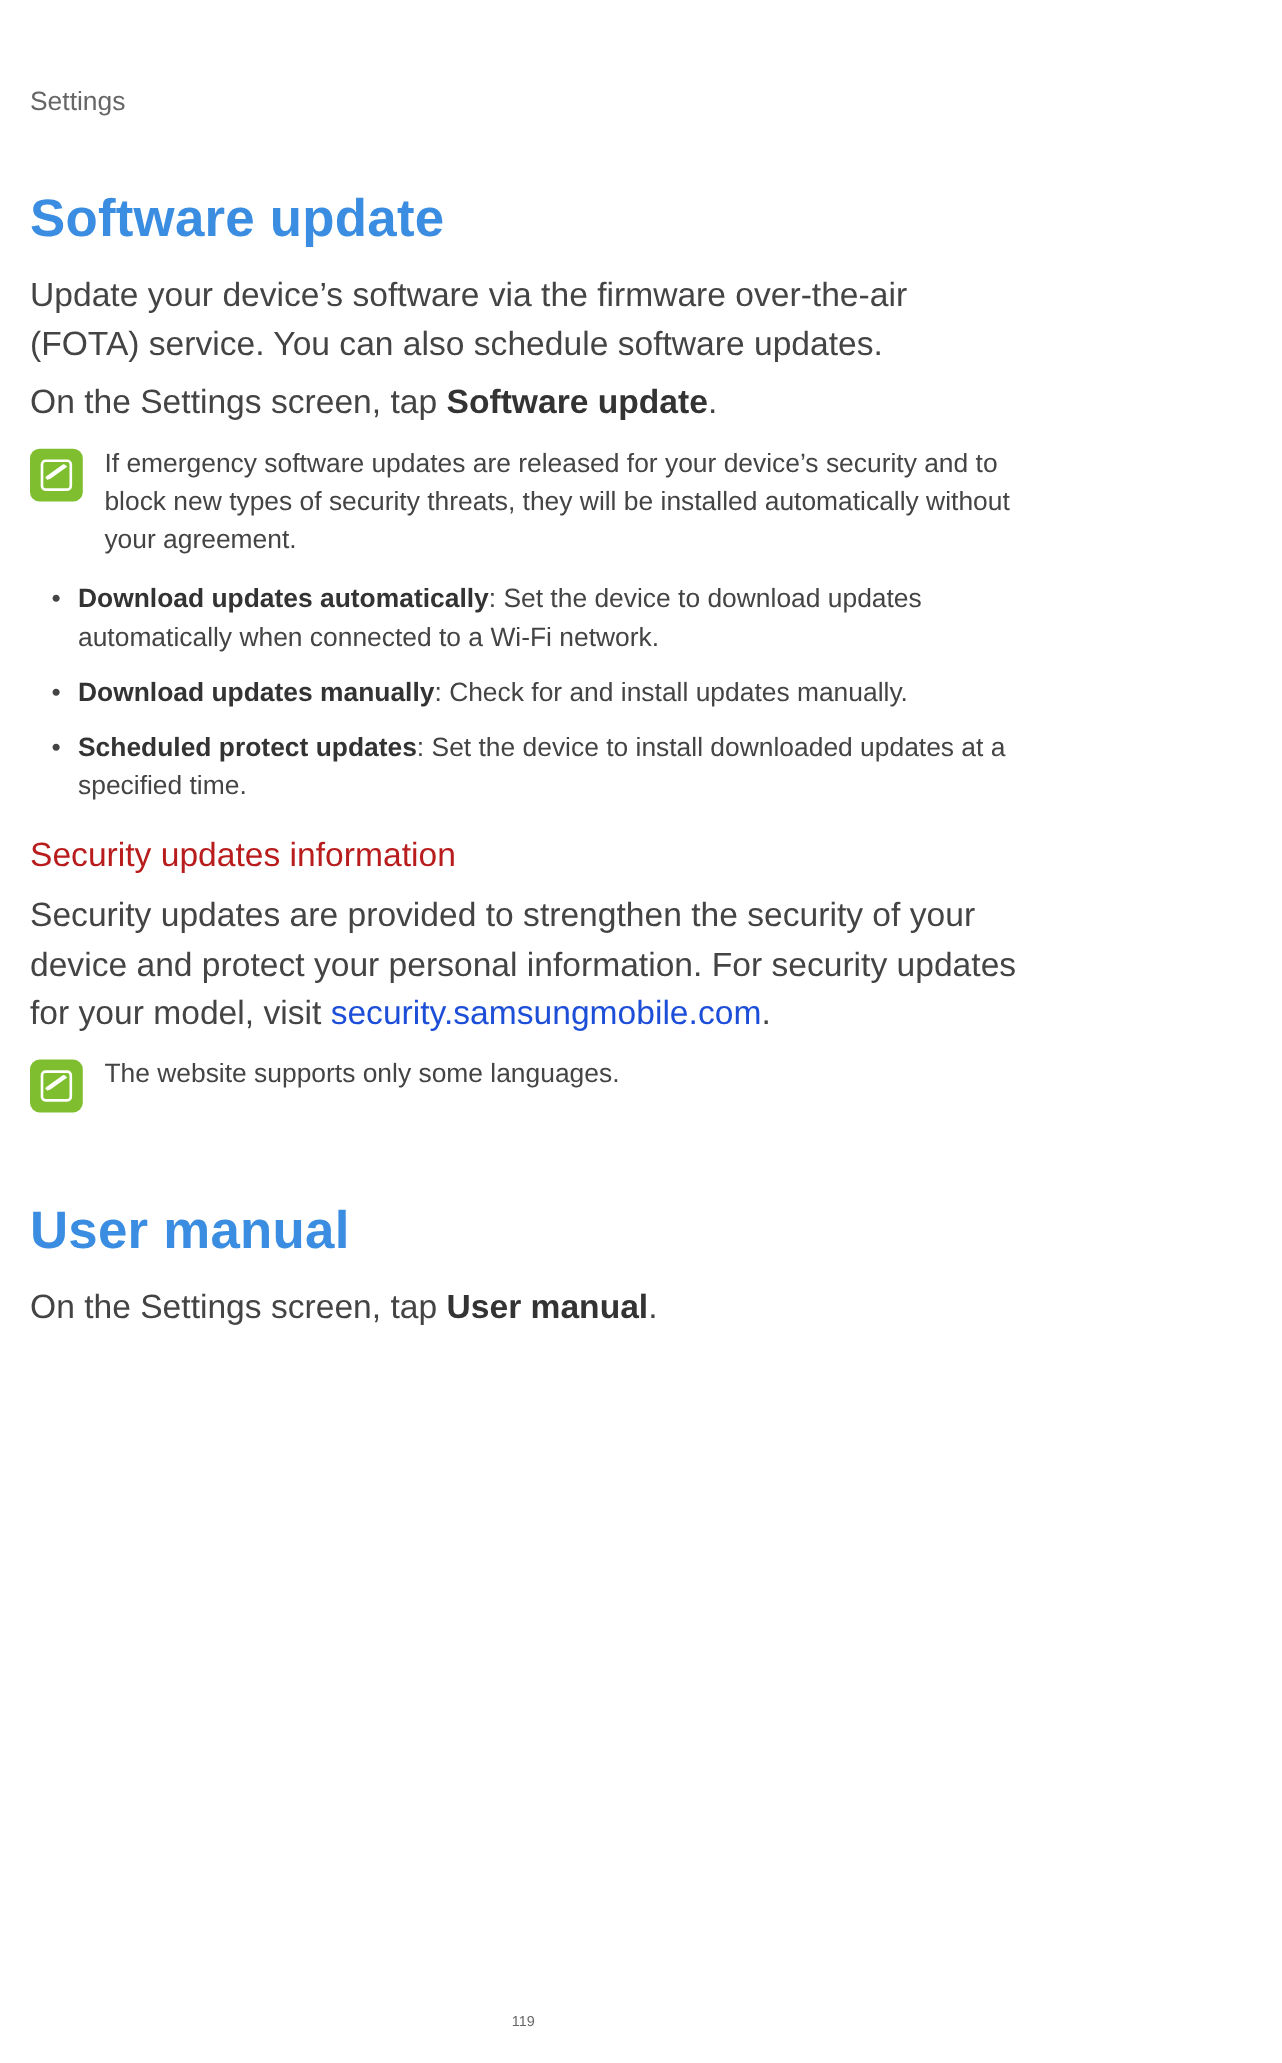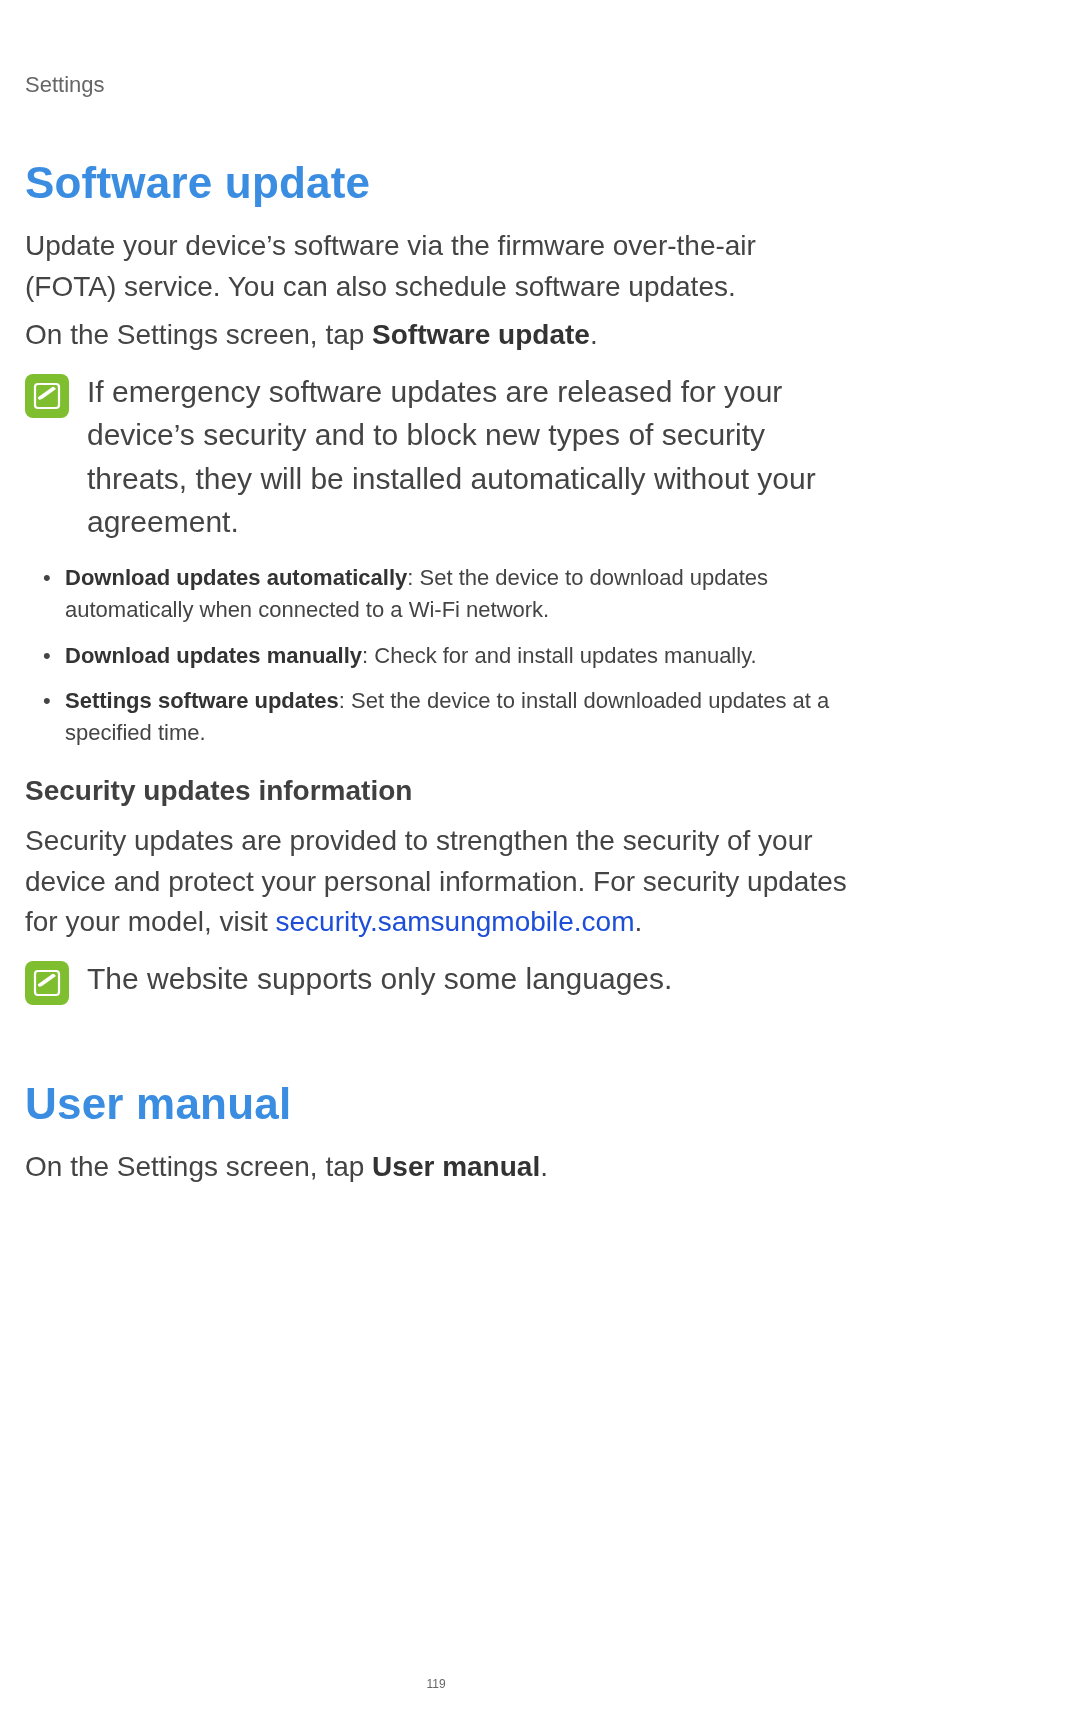--- a/index.html
+++ b/index.html
@@ -54,21 +54,21 @@
     display: flex;
     align-items: center;
     justify-content: center;
     margin-top: 4px;
   }
   .note-icon svg {
     width: 32px;
     height: 32px;
   }
   .note-text {
-    font-size: 30px;
+    font-size: 22px;
     line-height: 1.45;
     color: #444;
   }
   ul.bullets {
     list-style: none;
     padding: 0;
     margin: 10px 0 26px 0;
   }
   ul.bullets li {
     position: relative;
@@ -86,22 +86,22 @@
     color: #444;
     font-size: 22px;
     line-height: 1.45;
   }
   ul.bullets li .bold {
     font-weight: 700;
     color: #333;
   }
   h2.subheading {
     font-size: 28px;
-    font-weight: 700;
-    color: #404040;
+    font-weight: 400;
+    color: #b91c1c;
     margin: 20px 0 14px 0;
   }
   a.link {
     color: #1d4ed8;
     text-decoration: none;
   }
   .spacer-lg {
     height: 56px;
   }
   .page-number {
@@ -141,21 +141,21 @@
   </div>
 
   <ul class="bullets">
     <li>
       <span class="bold">Download updates automatically</span><span>: Set the device to download updates automatically when connected to a Wi-Fi network.</span>
     </li>
     <li>
       <span class="bold">Download updates manually</span><span>: Check for and install updates manually.</span>
     </li>
     <li>
-      <span class="bold">Settings software updates</span><span>: Set the device to install downloaded updates at a specified time.</span>
+      <span class="bold">Scheduled protect updates</span><span>: Set the device to install downloaded updates at a specified time.</span>
     </li>
   </ul>
 
   <h2 class="subheading">Security updates information</h2>
 
   <p class="body">
     <span>Security updates are provided to strengthen the security of your device and protect your personal information. For security updates for your model, visit </span><a class="link" href="#">security.samsungmobile.com</a><span>.</span>
   </p>
 
   <div class="note-row">

